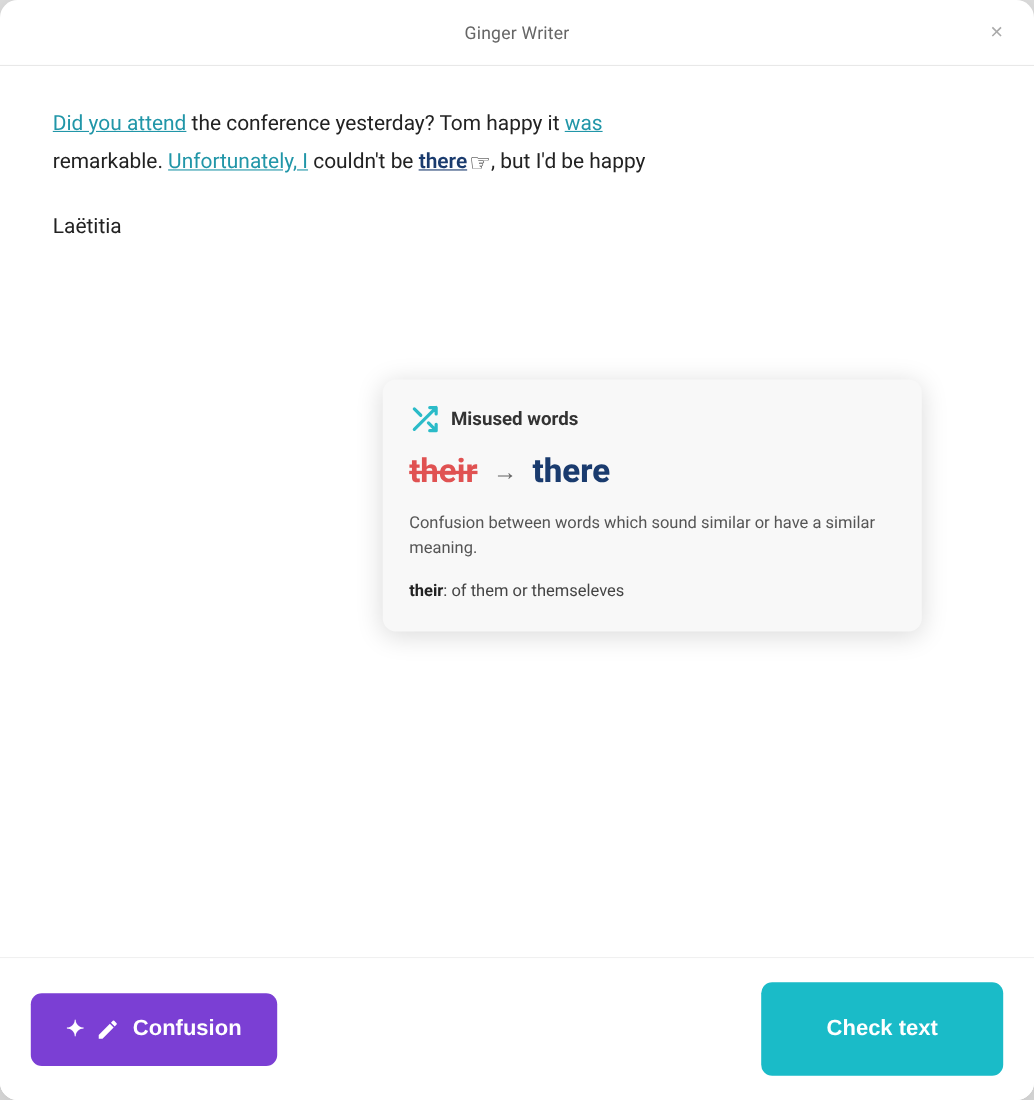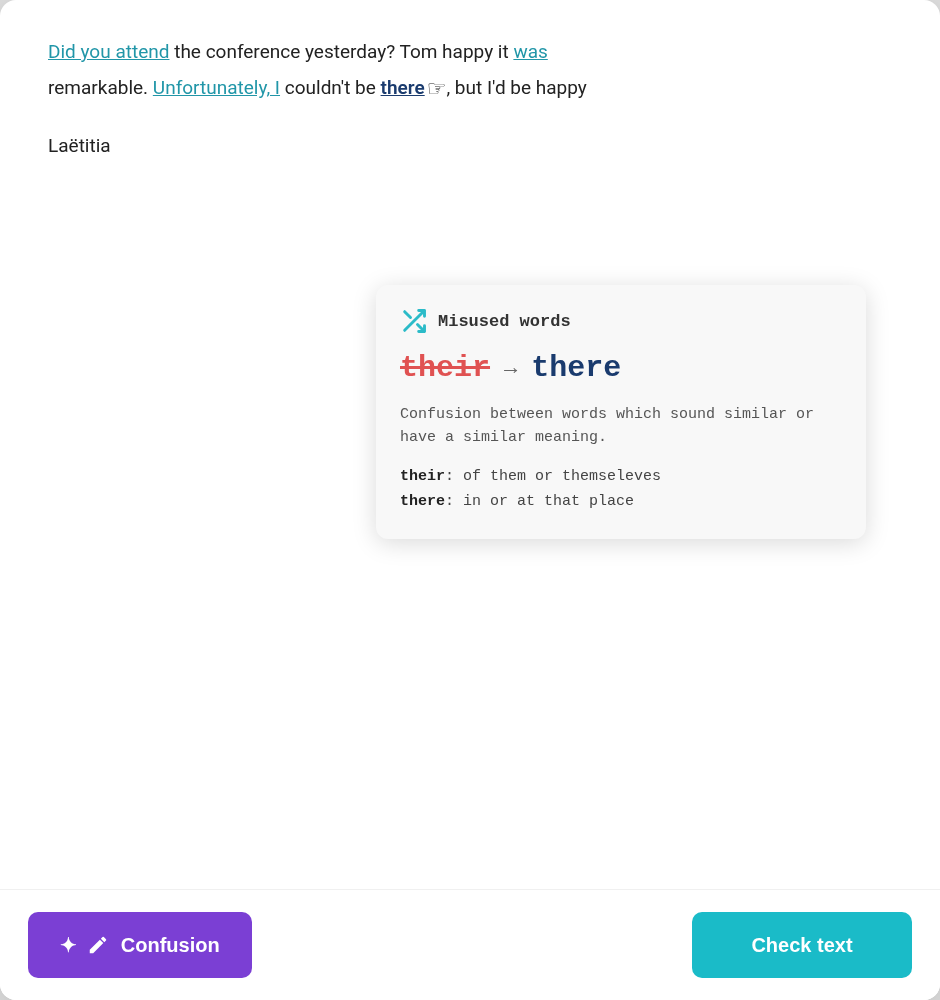--- a/index.html
+++ b/index.html
@@ -99,28 +99,27 @@
       position: relative;
       top: 2px;
       margin-left: 2px;
       font-size: 22px;
     }
 
     
     .tooltip-popup {
       position: absolute;
       top: 285px;
-      left: 376px;
+      left: 348px;
       width: 490px;
       background: #f8f8f8;
       border-radius: 12px;
       box-shadow: 0 4px 24px rgba(0,0,0,0.15);
       padding: 22px 28px 24px 24px;
       z-index: 10;
-      font-family: Liberation Mono, monospace;
     }
 
     .tooltip-header {
       display: flex;
       align-items: center;
       gap: 10px;
       margin-bottom: 16px;
     }
 
     .misused-icon {
@@ -256,32 +255,36 @@
       color: #444;
       font-weight: 400;
     }
 
     .check-text-btn {
       background: #1abbc8;
       color: #fff;
       border: none;
       border-radius: 10px;
       padding: 0 36px;
-      height: 66px;
+      height: 85px;
       font-size: 20px;
       font-weight: 600;
       cursor: pointer;
       min-width: 220px;
     }
   </style>
 </head>
 <body>
 
 <div class="app-window">
 
+  <div class="title-bar">
+    <span class="title-bar-title">Ginger Writer</span>
+    <button class="close-btn">×</button>
+  </div>
 
   <div class="content-area">
 
 
     <p class="paragraph">
       <span class="underline-link">Did you attend</span>
       <span> the conference yesterday? Tom happy it </span>
       <span class="underline-link">was</span>
       <br>
       <span>remarkable. </span>
@@ -305,23 +308,20 @@
         <span class="arrow-right">→</span>
         <span class="correct-word">there</span>
       </div>
 
       <p class="tooltip-desc">Confusion between words which sound similar or have a similar meaning.</p>
 
       <div class="tooltip-def">
         <p>
           <span class="def-word">their</span><span>: </span><span>of them or themseleves</span>
         </p>
-        <p>
-          <span class="def-word">there</span><span>: </span><span>in or at that place</span>
-        </p>
       </div>
     </div>
 
 
     <p class="signature">Laëtitia</p>
 
   </div>
 
   <div class="bottom-bar">
     <button class="rephrase-btn">

